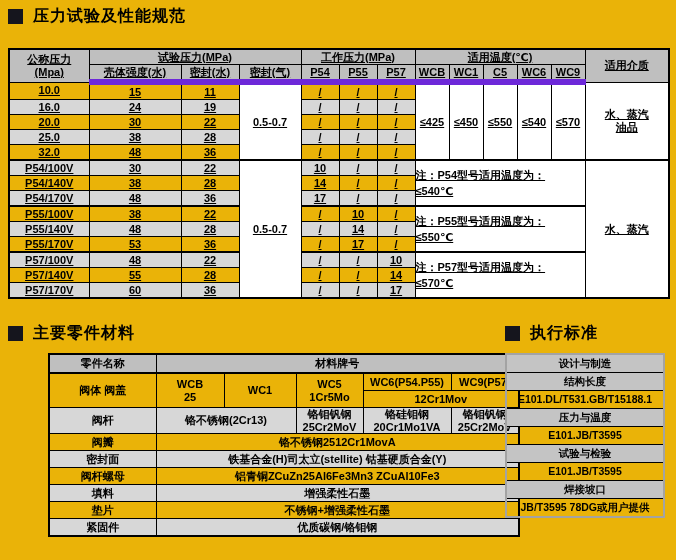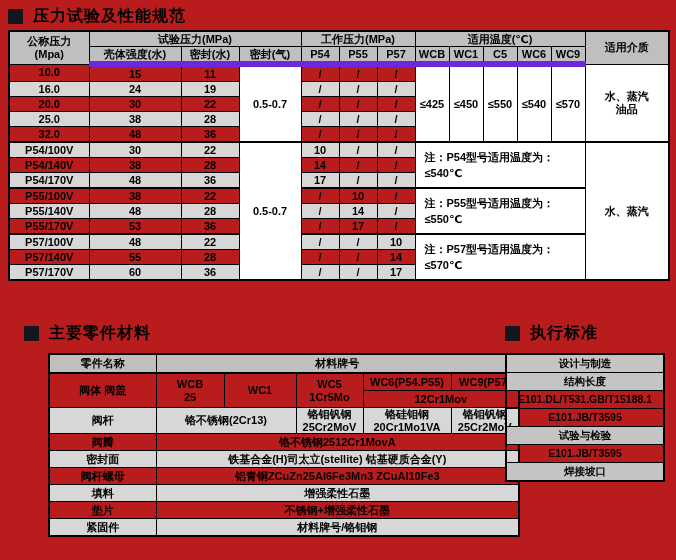--- a/index.html
+++ b/index.html
@@ -1,53 +1,53 @@
 <!DOCTYPE html>
 <html><head>
 <meta charset="utf-8">
 <style>
   html,body{margin:0;padding:0;background:#fff;}
   body{
     width:676px;height:560px;position:relative;overflow:hidden;
     font-family:"Liberation Sans","DejaVu Sans",sans-serif;
     font-weight:bold;color:#000;-webkit-font-smoothing:antialiased;
   }
-  .page{position:absolute;inset:0;background:#b91c1c;}
+  .page{position:absolute;inset:0;background:#eab308;}
 
   
   .sec-title{position:absolute;display:flex;align-items:center;gap:10px;}
   .sec-title .sq{width:15px;height:15px;background:#15151d;flex:0 0 auto;}
   .sec-title .txt{font-size:16px;letter-spacing:1px;}
 
   table{border-collapse:collapse;table-layout:fixed;}
   th,td{border:1px solid #000;text-align:center;vertical-align:middle;
         padding:0;font-size:11px;font-weight:bold;line-height:1.15;
         overflow:hidden;white-space:nowrap;}
   thead th{background:#bfbfbf;}
   .stripe td{background:#d7d7d7;}
   td.merged{background:#fff;}
   tr.grp td{border-top:2px solid #000;}
 
   
-  .t1{position:absolute;left:8px;top:30px;width:660px;border:2px solid #000;}
+  .t1{position:absolute;left:8px;top:48px;width:660px;border:2px solid #000;text-decoration:underline;}
   .t1 th{height:14px;}
   .t1 td{height:14px;}
   .t1 thead tr:last-child th{border-bottom:6px solid #6d28d9;}
-  .t1 td.note{text-align:left;padding-left:9px;white-space:normal;line-height:1.5;}
+  .t1 td.note{text-align:left;white-space:normal;line-height:1.5;}
   .l{display:block;}
 
   
   .t2{position:absolute;left:8px;top:353px;width:470px;border:2px solid #000;margin-left:40px;}
   .t2 th{height:17px;}
   .t2 td{height:16px;}
   .t2 thead tr th{border-bottom:2px solid #000;}
   .spread{display:flex;justify-content:center;align-items:center;}
 
   
-  .t3{position:absolute;left:505px;top:353px;width:160px;border:2px solid #000000;}
+  .t3{position:absolute;left:505px;top:353px;width:160px;border:2px solid #a3a3a3;}
   .t3 td{height:17px;font-size:10.5px;}
   .t3 td.lbl{background:#c4c4c4;}
 </style>
 </head>
 <body>
 
 <div class="page">
 
   <div class="sec-title" style="left:8px;top:6px;">
     <span class="sq"></span>
@@ -229,21 +229,21 @@
         <td>P57/170V</td>
         <td>60</td>
         <td>36</td>
         <td>/</td>
         <td>/</td>
         <td>17</td>
       </tr>
     </tbody>
   </table>
 
-  <div class="sec-title" style="left:8px;top:323px;margin-left:16px;">
+  <div class="sec-title" style="left:8px;top:323px;">
     <span class="sq"></span>
     <span class="txt">主要零件材料</span>
   </div>
 
   <table class="t2">
     <colgroup>
       <col style="width:107px">
         <col style="width:68px">
         <col style="width:72px">
       <col style="width:67px">
@@ -320,21 +320,21 @@
       <tr class="stripe">
         <td>填料</td>
         <td colspan="5">增强柔性石墨</td>
       </tr>
       <tr>
         <td>垫片</td>
         <td colspan="5">不锈钢+增强柔性石墨</td>
       </tr>
       <tr class="stripe">
         <td>紧固件</td>
-        <td colspan="5">材料牌号/铬钼钢</td>
+        <td colspan="5">优质碳钢/铬钼钢</td>
       </tr>
     </tbody>
   </table>
 
   <div class="sec-title" style="left:505px;top:323px;text-align:center;">
     <span class="sq"></span>
     <span class="txt">执行标准</span>
   </div>
 
   <table class="t3">
@@ -342,27 +342,33 @@
       <tr>
         <td class="lbl">设计与制造</td>
       </tr>
       <tr>
         <td class="lbl">结构长度</td>
       </tr>
       <tr>
         <td>E101.DL/T531.GB/T15188.1</td>
       </tr>
       <tr>
+        <td class="lbl">压力与温度</td>
+      </tr>
+      <tr>
         <td>E101.JB/T3595</td>
       </tr>
       <tr>
         <td class="lbl">试验与检验</td>
       </tr>
       <tr>
         <td>E101.JB/T3595</td>
       </tr>
       <tr>
         <td class="lbl">焊接坡口</td>
+      </tr>
+      <tr>
+        <td>JB/T3595 78DG或用户提供</td>
       </tr>
     </tbody>
   </table>
 
 </div>
 
 </body></html>

